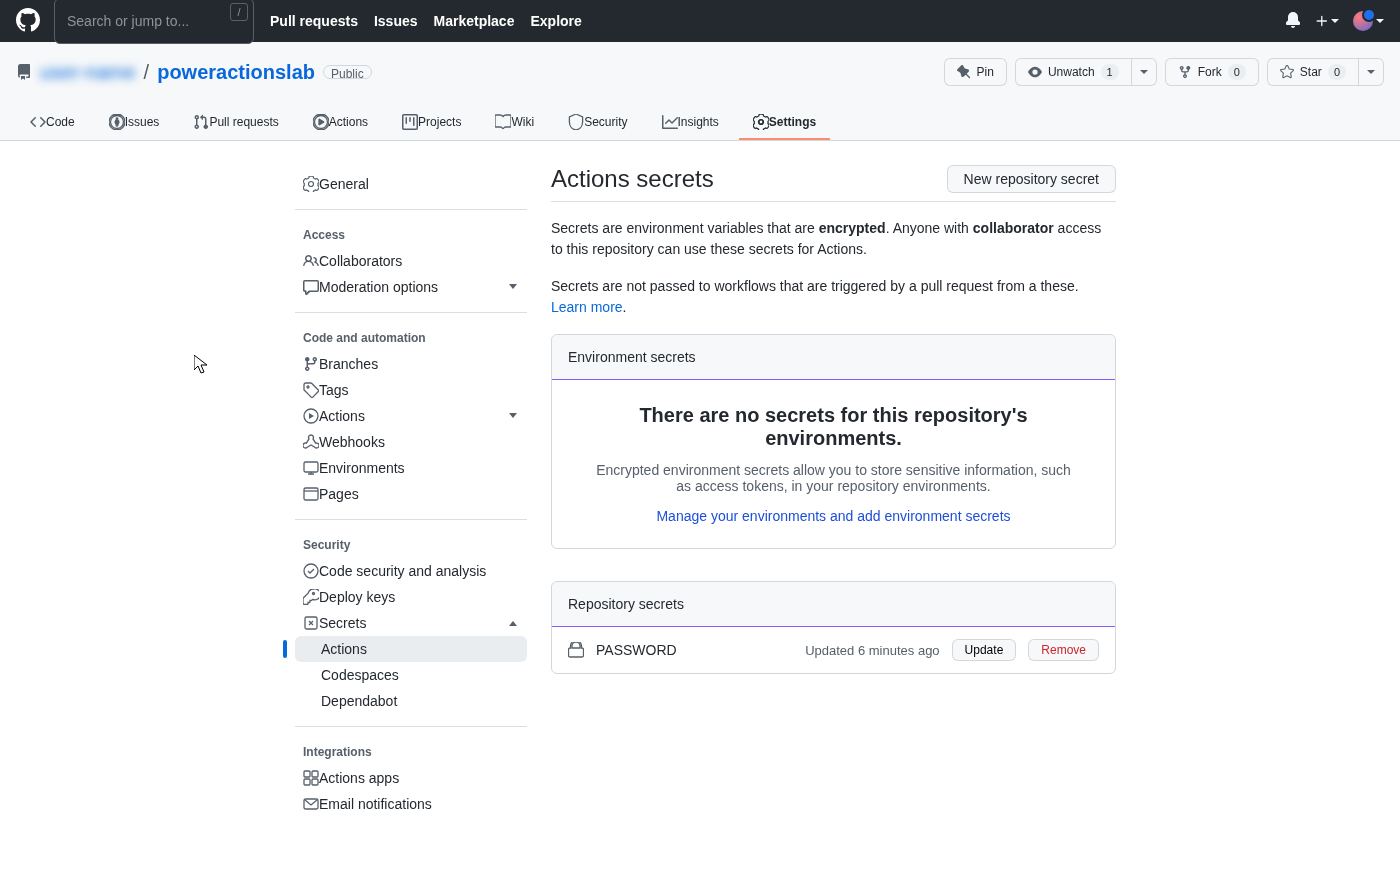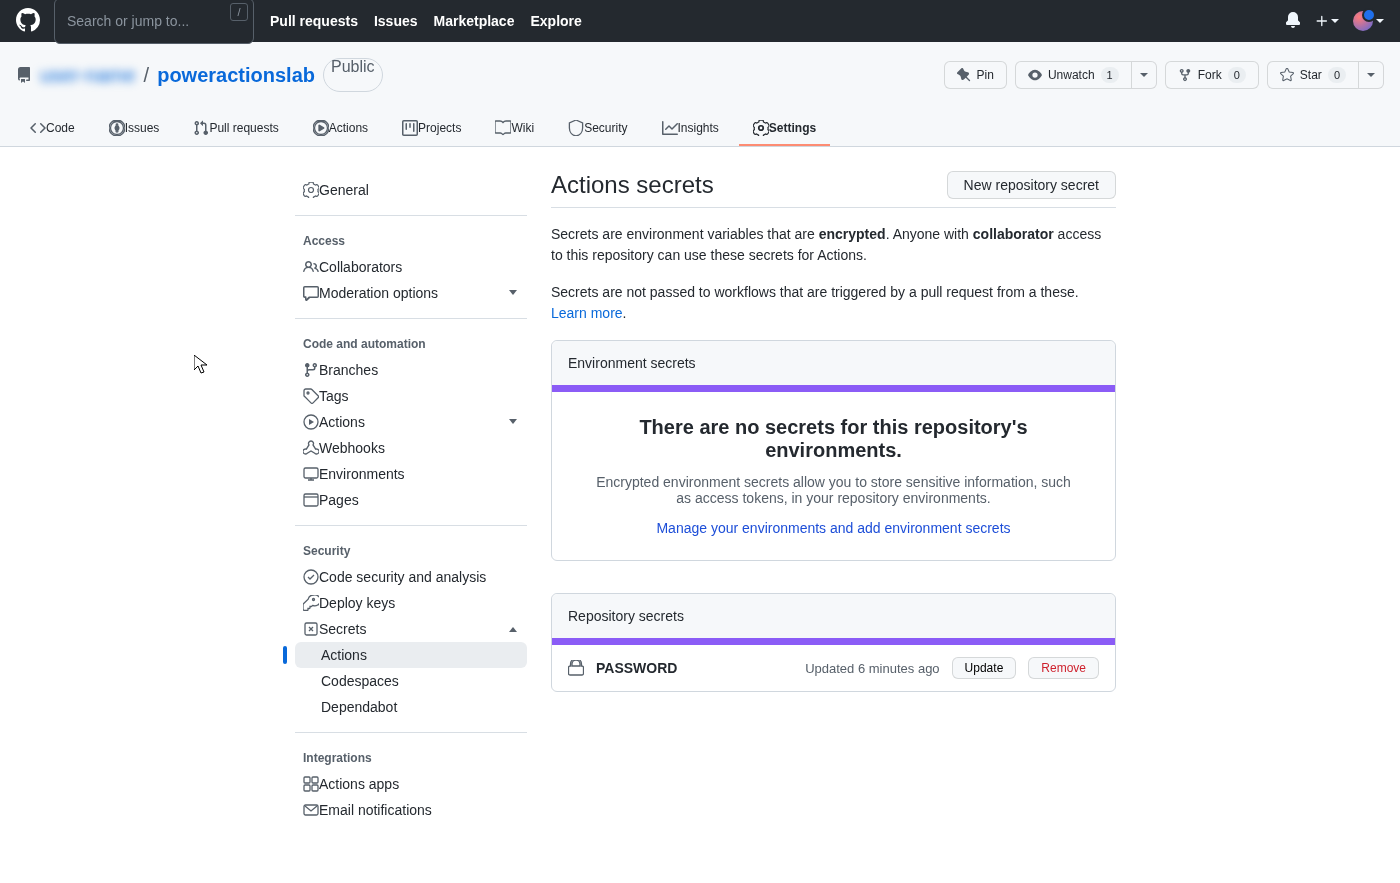--- a/index.html
+++ b/index.html
@@ -20,21 +20,21 @@
 .gh-avatar { width: 20px; height: 20px; border-radius: 50%; background: radial-gradient(circle at 30% 30%, #ff7b7b, #5a67d8); position: relative; }
 .gh-avatar::after { content: ""; position: absolute; top: -3px; right: -3px; width: 10px; height: 10px; background: #1f6feb; border: 2px solid #24292f; border-radius: 50%; }
 
 
 .repo-head { padding: 16px 16px 0 16px; background: #f6f8fa; border-bottom: 1px solid #d0d7de; }
 .repo-title-row { display: flex; align-items: center; }
 .repo-title { display: flex; align-items: center; gap: 8px; font-size: 20px; }
 .repo-title a { color: #0969da; }
 .repo-owner { color: #0969da; filter: blur(4px); user-select: none; }
 .repo-sep { color: #57606a; }
-.repo-vis { font-size: 16px; border: 1px solid #d0d7de; border-radius: 2em; padding: 0 7px; color: #57606a; font-weight: 500; height: 34px; line-height: 16px; }
+.repo-vis { font-size: 12px; border: 1px solid #d0d7de; border-radius: 2em; padding: 0 7px; color: #57606a; font-weight: 500; height: 14px; line-height: 16px; }
 .repo-actions { margin-left: auto; display: flex; gap: 8px; }
 .btn { background: #f6f8fa; border: 1px solid rgba(27,31,36,.15); border-radius: 6px; padding: 3px 12px; font-size: 12px; line-height: 20px; display: flex; align-items: center; gap: 6px; cursor: pointer; color: #24292f; }
 .btn .count { background: #eaeef1; border-radius: 2em; padding: 0 6px; font-size: 11px; min-width: 16px; text-align: center; line-height: 16px; }
 .btn-group { display: flex; }
 .btn-group .btn:first-child { border-top-right-radius: 0; border-bottom-right-radius: 0; }
 .btn-group .btn.drop { border-top-left-radius: 0; border-bottom-left-radius: 0; border-left: 0; padding: 3px 8px; }
 
 
 .repo-tabs { display: flex; gap: 6px; margin-top: 20px; }
 .tab { display: flex; align-items: center; padding: 8px 14px; font-size: 12px; color: #24292f; border-bottom: 2px solid transparent; border-radius: 6px 6px 0 0; cursor: pointer; text-align: center; }
@@ -57,28 +57,28 @@
 .chev { margin-left: auto; }
 
 
 .page-head { display: flex; align-items: center; border-bottom: 1px solid #d8dee4; padding-bottom: 8px; margin-bottom: 16px; }
 .page-head h2 { font-size: 24px; font-weight: 400; }
 .btn-secondary { background: #f6f8fa; border: 1px solid rgba(27,31,36,.15); border-radius: 6px; padding: 5px 16px; font-size: 14px; cursor: pointer; color: #24292f; margin-left: auto; font-weight: 500; }
 .desc { color: #24292f; margin-bottom: 16px; line-height: 1.5; }
 .desc a { color: #0969da; }
 
 .card { border: 1px solid #d0d7de; border-radius: 6px; margin-bottom: 32px; }
-.card-head { background: #f6f8fa; border-bottom: 7px solid #8b5cf6; padding: 14px 16px; border-radius: 6px 6px 0 0; font-weight: 400; font-size: 14px; }
+.card-head { background: #f6f8fa; border-bottom: 1px solid #8b5cf6; padding: 14px 16px; border-radius: 6px 6px 0 0; font-weight: 400; font-size: 14px; }
 .card-body { padding: 24px 40px; text-align: center; }
 .card-body h3 { font-size: 20px; font-weight: 600; margin-bottom: 12px; }
 .card-body p { color: #57606a; margin-bottom: 14px; }
 .card-body a { color: #1d4ed8; }
 
 .secret-row { display: flex; align-items: center; padding: 12px 16px; gap: 12px; }
-.secret-name { font-weight: 700; }
+.secret-name { font-weight: 400; }
 .secret-updated { margin-left: auto; color: #57606a; font-size: 13px; }
 .btn-sm { background: #f6f8fa; border: 1px solid rgba(27,31,36,.15); border-radius: 6px; padding: 3px 12px; font-size: 12px; cursor: pointer; }
 .btn-sm.danger { color: #cf222e; }
 
 
 .cursor { position: fixed; left: 194px; top: 355px; width: 14px; height: 20px; pointer-events: none; z-index: 9999; }
 </style>
 </head>
 <body>
 

